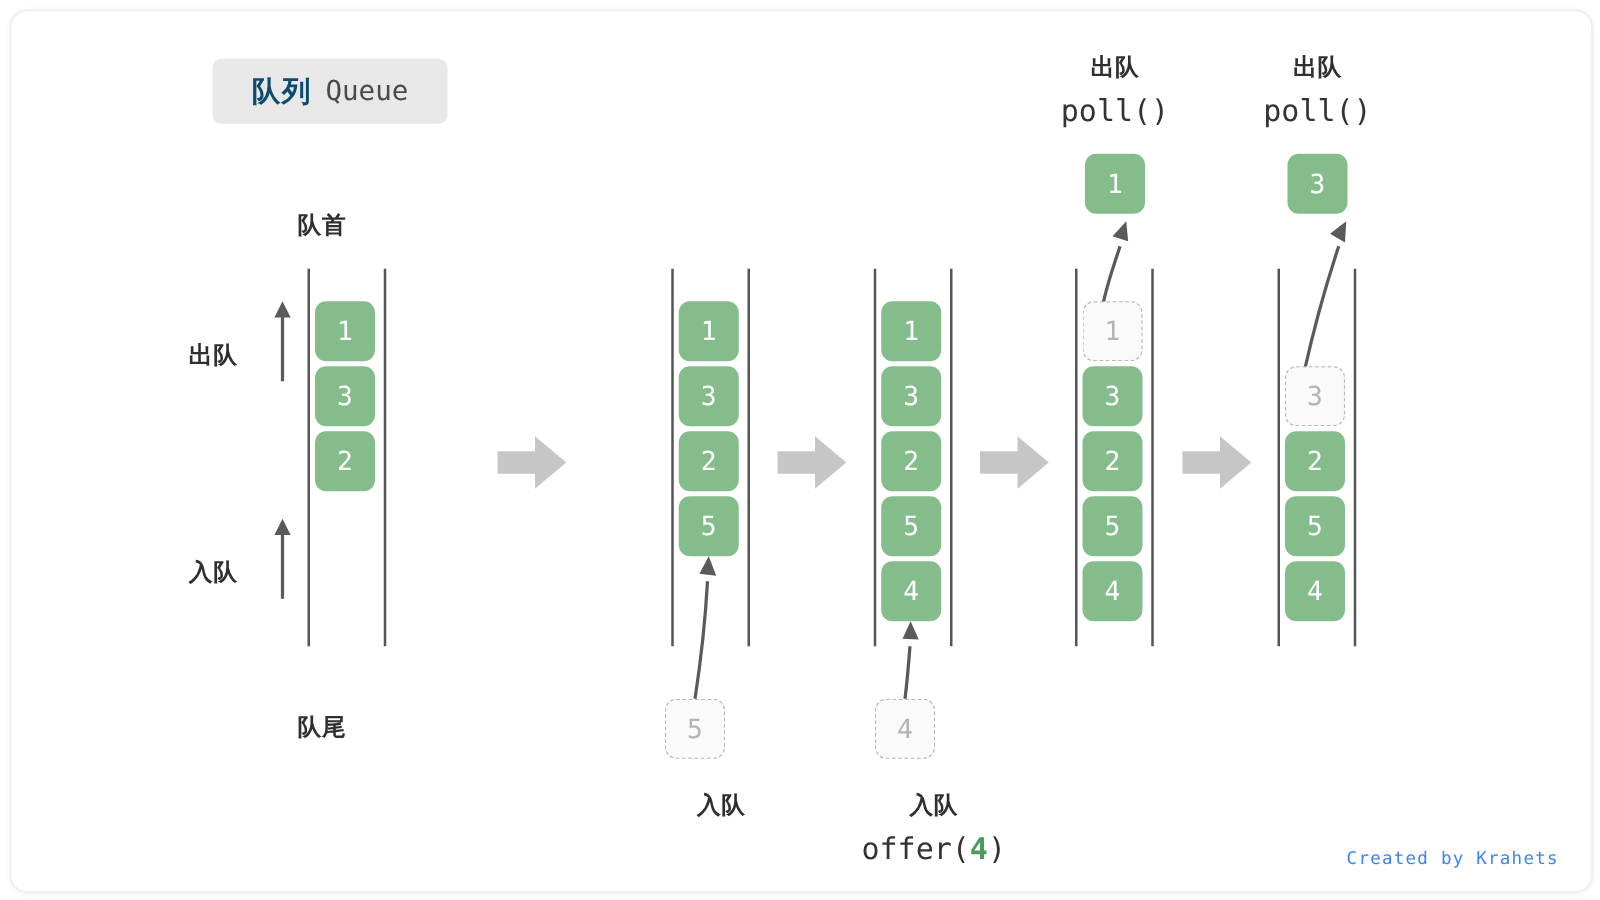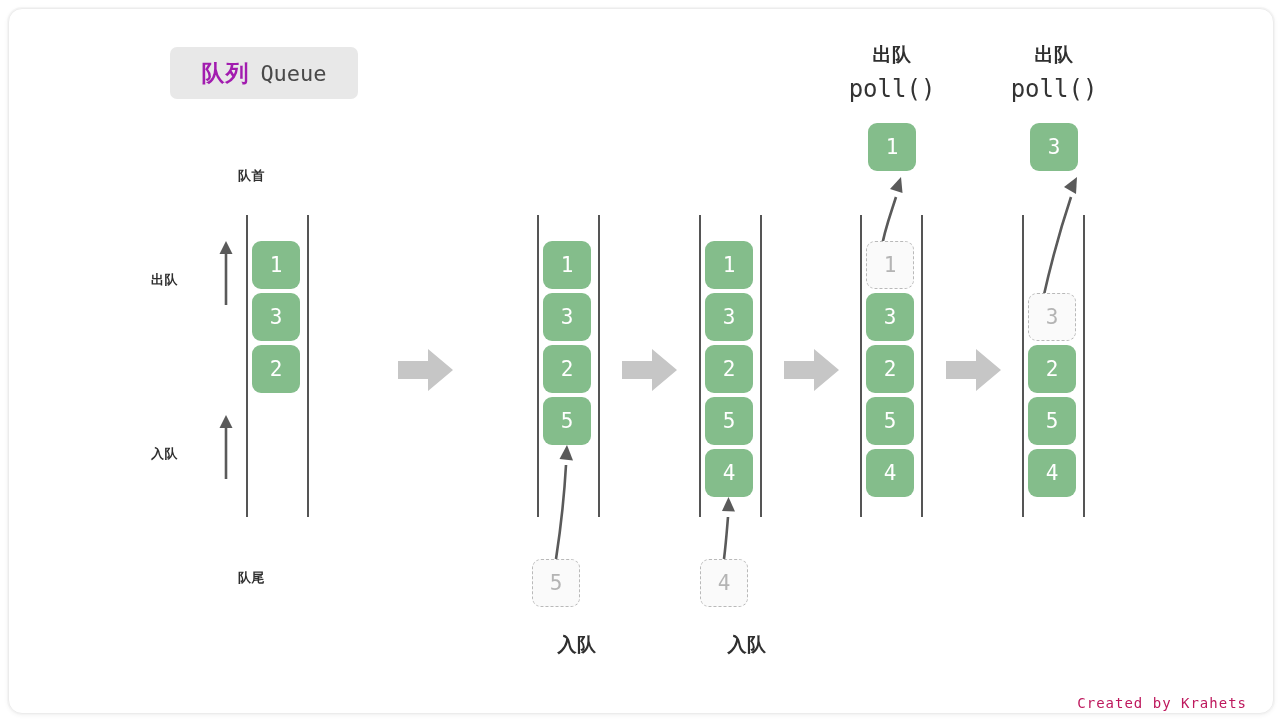--- a/index.html
+++ b/index.html
@@ -20,30 +20,30 @@
   }
   .abs{position:absolute;}
 
   
   #title-badge{
     left:161px;top:38px;width:188px;height:52px;
     background:#e8e8e8;border-radius:7px;
     display:flex;align-items:center;justify-content:center;
   }
   #title-badge .cn{
-    font-size:23px;font-weight:bold;color:#a21caf;letter-spacing:1px;
+    font-size:23px;font-weight:bold;color:#0c4a6e;letter-spacing:1px;
   }
   #title-badge .en{
     font-family:"DejaVu Sans Mono", monospace;
     font-size:22px;color:#4a4a4a;margin-left:11px;
   }
 
   
   .cnlabel{
-    font-size:13px;font-weight:bold;color:#2f2f2f;
+    font-size:19px;font-weight:bold;color:#2f2f2f;
     white-space:nowrap;letter-spacing:0.5px;
   }
   .oplabel{
     text-align:center;white-space:nowrap;line-height:35px;
   }
   .oplabel .cn{
     display:block;font-size:19px;font-weight:bold;color:#2f2f2f;letter-spacing:0.5px;
   }
   .oplabel .code{
     display:block;font-family:"DejaVu Sans Mono", monospace;
@@ -63,23 +63,23 @@
   }
   .cell.solid{background:#84bd8b;color:#ffffff;}
   .cell.ghost{
     background:#fafafa;color:#b4b4b4;
     border:1.6px dashed #b9b9b9;
     box-sizing:border-box;
   }
 
   
   #footer{
-    right:26px;bottom:2px;
+    right:26px;bottom:18px;
     font-family:"DejaVu Sans Mono", monospace;
-    font-size:14px;color:#be185d;letter-spacing:1px;
+    font-size:14px;color:#3b82f6;letter-spacing:1px;
   }
   svg{overflow:visible;}
 </style>
 </head>
 <body>
 
 <div id="canvas">
 
   <div class="abs" id="title-badge">
     <span class="cn">队列</span>
@@ -147,20 +147,21 @@
 
   <div class="abs cell ghost" style="left:691px;top:550px;">4</div>
 
   <svg class="abs" style="left:705px;top:486px;" width="32" height="66">
     <path d="M10,64 C12,48 13,34 14,22" stroke="#5a5a5a" stroke-width="2.6" fill="none"></path>
     <polygon points="14.5,2 8,16 21,16.5" fill="#5a5a5a"></polygon>
   </svg>
 
   <div class="abs oplabel" style="left:648px;top:618px;width:180px;">
     <span class="cn">入队</span>
+    <span class="code"><span>offer(</span><span class="num">4</span><span>)</span></span>
   </div>
 
   <svg class="abs" style="left:775px;top:340px;" width="56" height="44">
     <polygon points="0,12 30,12 30,0 55,21 30,42 30,30 0,30" fill="#c6c6c6"></polygon>
   </svg>
 
   <div class="abs oplabel" style="left:808px;top:28px;width:150px;">
     <span class="cn">出队</span>
     <span class="code">poll()</span>
   </div>

